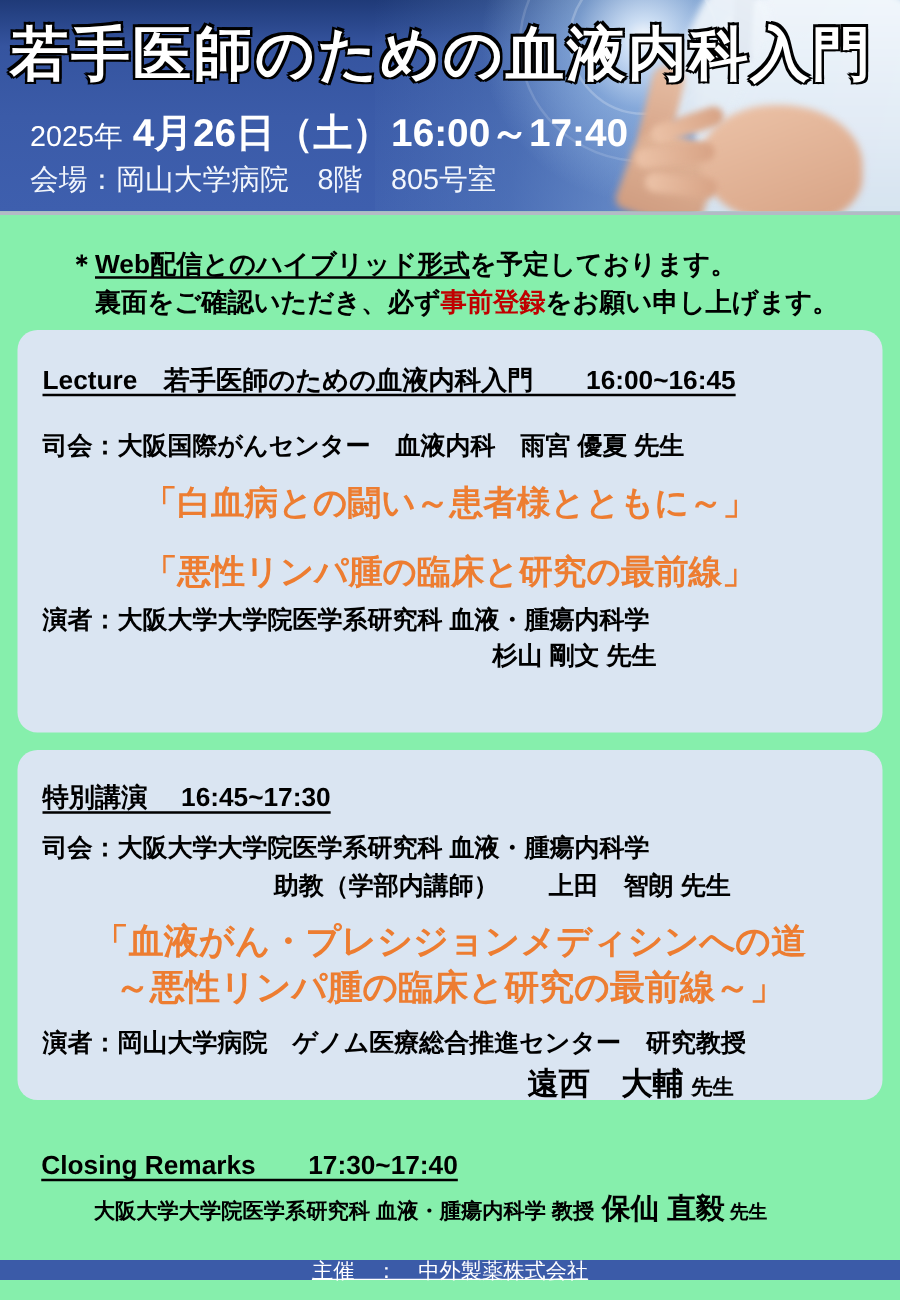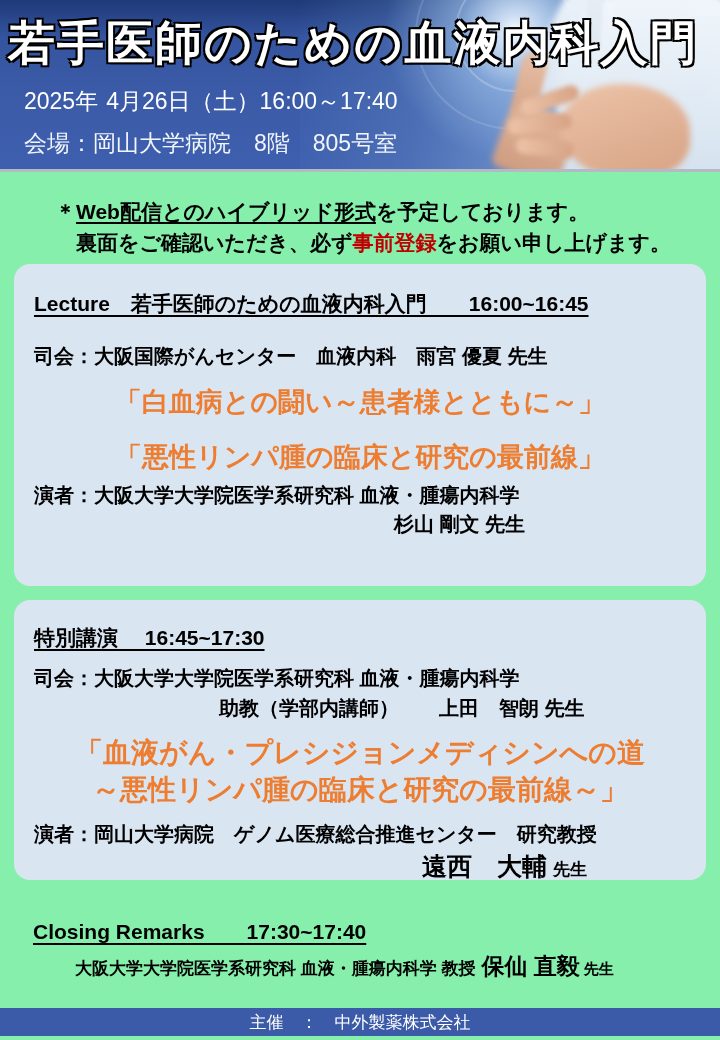--- a/index.html
+++ b/index.html
@@ -61,21 +61,21 @@
 
   .hero-title {
     position:absolute; left:8px; top:12px; width:706px;
     font-size:47px; font-weight:bold; letter-spacing:2px; white-space:nowrap;
     color:#ffffff;
     -webkit-text-stroke:2.5px #000; paint-order:stroke fill;
     text-shadow:2px 2px 0 #000,-2px 2px 0 #000,2px -2px 0 #000,-2px -2px 0 #000;
   }
   .hero-date { position:absolute; left:24px; top:86px; color:#fff; white-space:nowrap; }
   .hero-date .year { font-size:23px; font-weight:normal; margin-right:8px; }
-  .hero-date .datetime { font-size:23px; font-weight:normal; }
+  .hero-date .datetime { font-size:31px; font-weight:bold; }
   .hero-venue { position:absolute; left:24px; top:128px; color:#f2f6fc; font-size:23px; white-space:nowrap; }
 
   
   .notice { position:absolute; top:196px; left:55px; width:640px; font-size:21px; font-weight:bold; line-height:31px; color:#000; }
   .notice .u { text-decoration:underline; text-decoration-thickness:2px; text-underline-offset:3px; }
   .notice .indent { padding-left:21px; }
   .notice .red { color:#c00000; }
 
   
   .box {
@@ -112,23 +112,23 @@
     font-size:21px; font-weight:bold; white-space:nowrap;
     text-decoration:underline; text-decoration-thickness:2px; text-underline-offset:4px;
   }
   .closing-line { margin-top:5px; padding-left:42px; white-space:nowrap; }
   .closing-line .aff { font-size:17px; font-weight:bold; }
   .closing-line .big { font-size:23px; font-weight:bold; margin-left:6px; }
   .closing-line .hon { font-size:15px; font-weight:bold; margin-left:4px; }
 
   
   .footer {
-    position:absolute; top:1008px; left:0; width:720px; height:28px;
+    position:absolute; top:1008px; left:0; width:720px; height:16px;
     background:#3b5ba8; color:#ffffff; font-size:17px;
-    display:flex; align-items:center; justify-content:center; white-space:nowrap;
+    display:flex; align-items:center; justify-content:center; white-space:nowrap;text-decoration:underline;
   }
 </style>
 </head>
 <body>
 
 <div class="page">
 
   <div class="hero">
     <div class="hero-photo">
       <div class="ring r1"></div>

